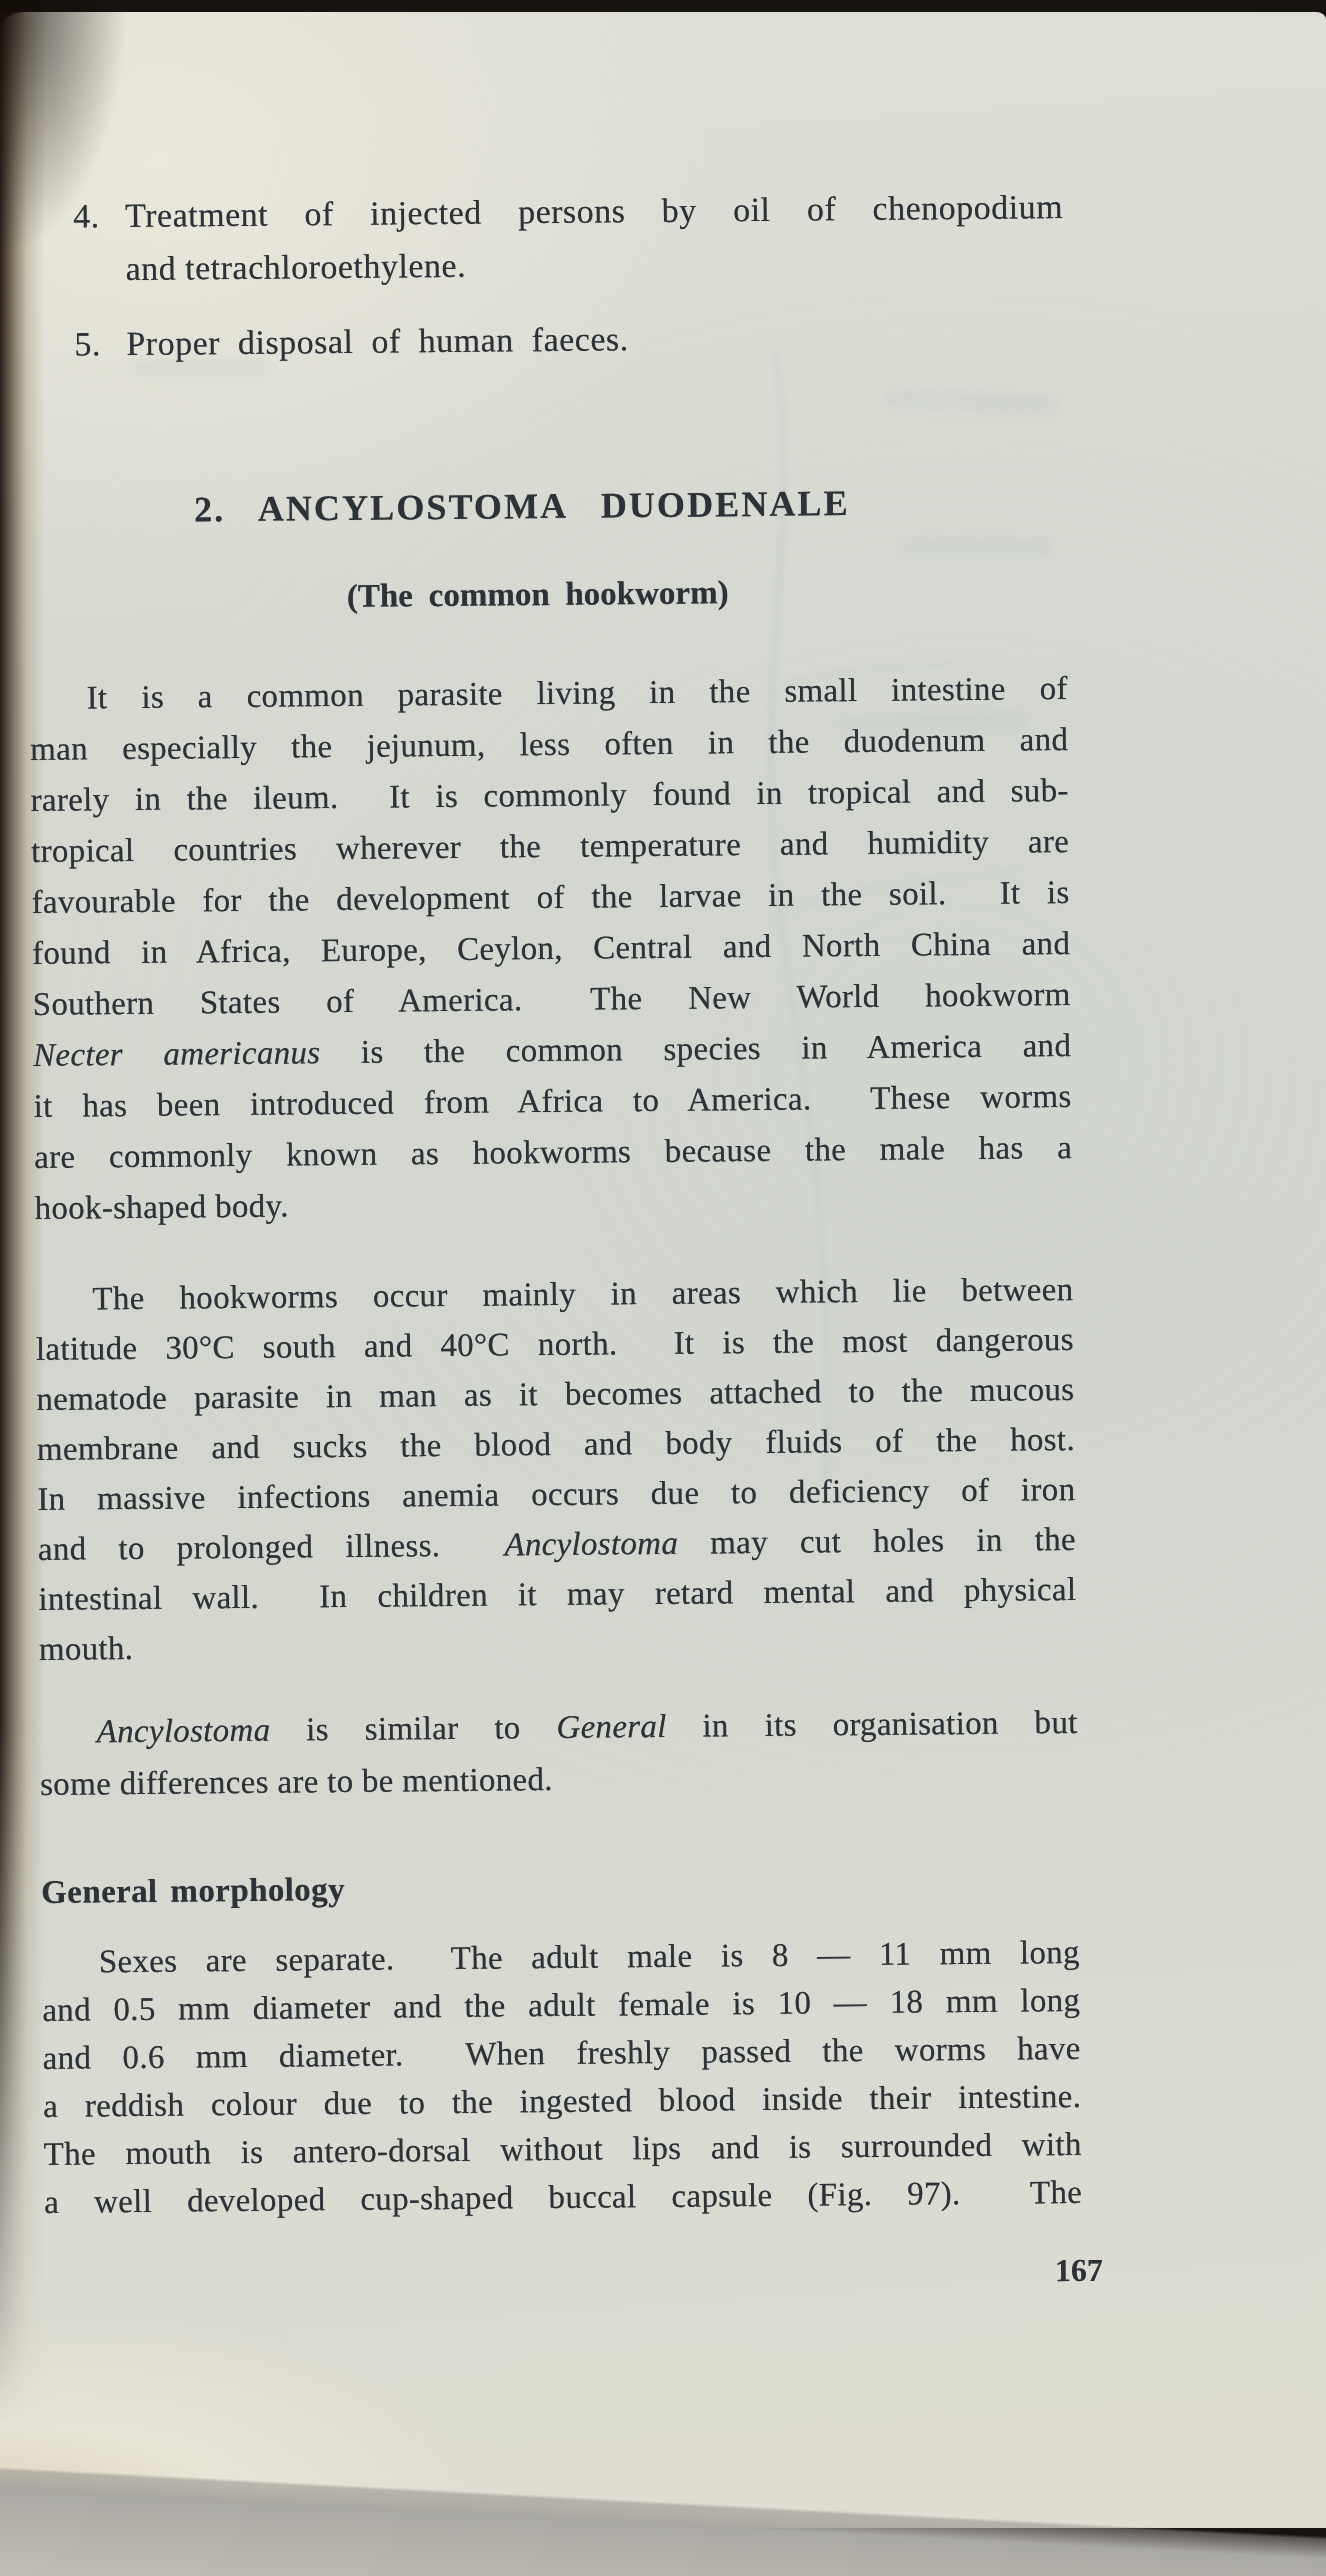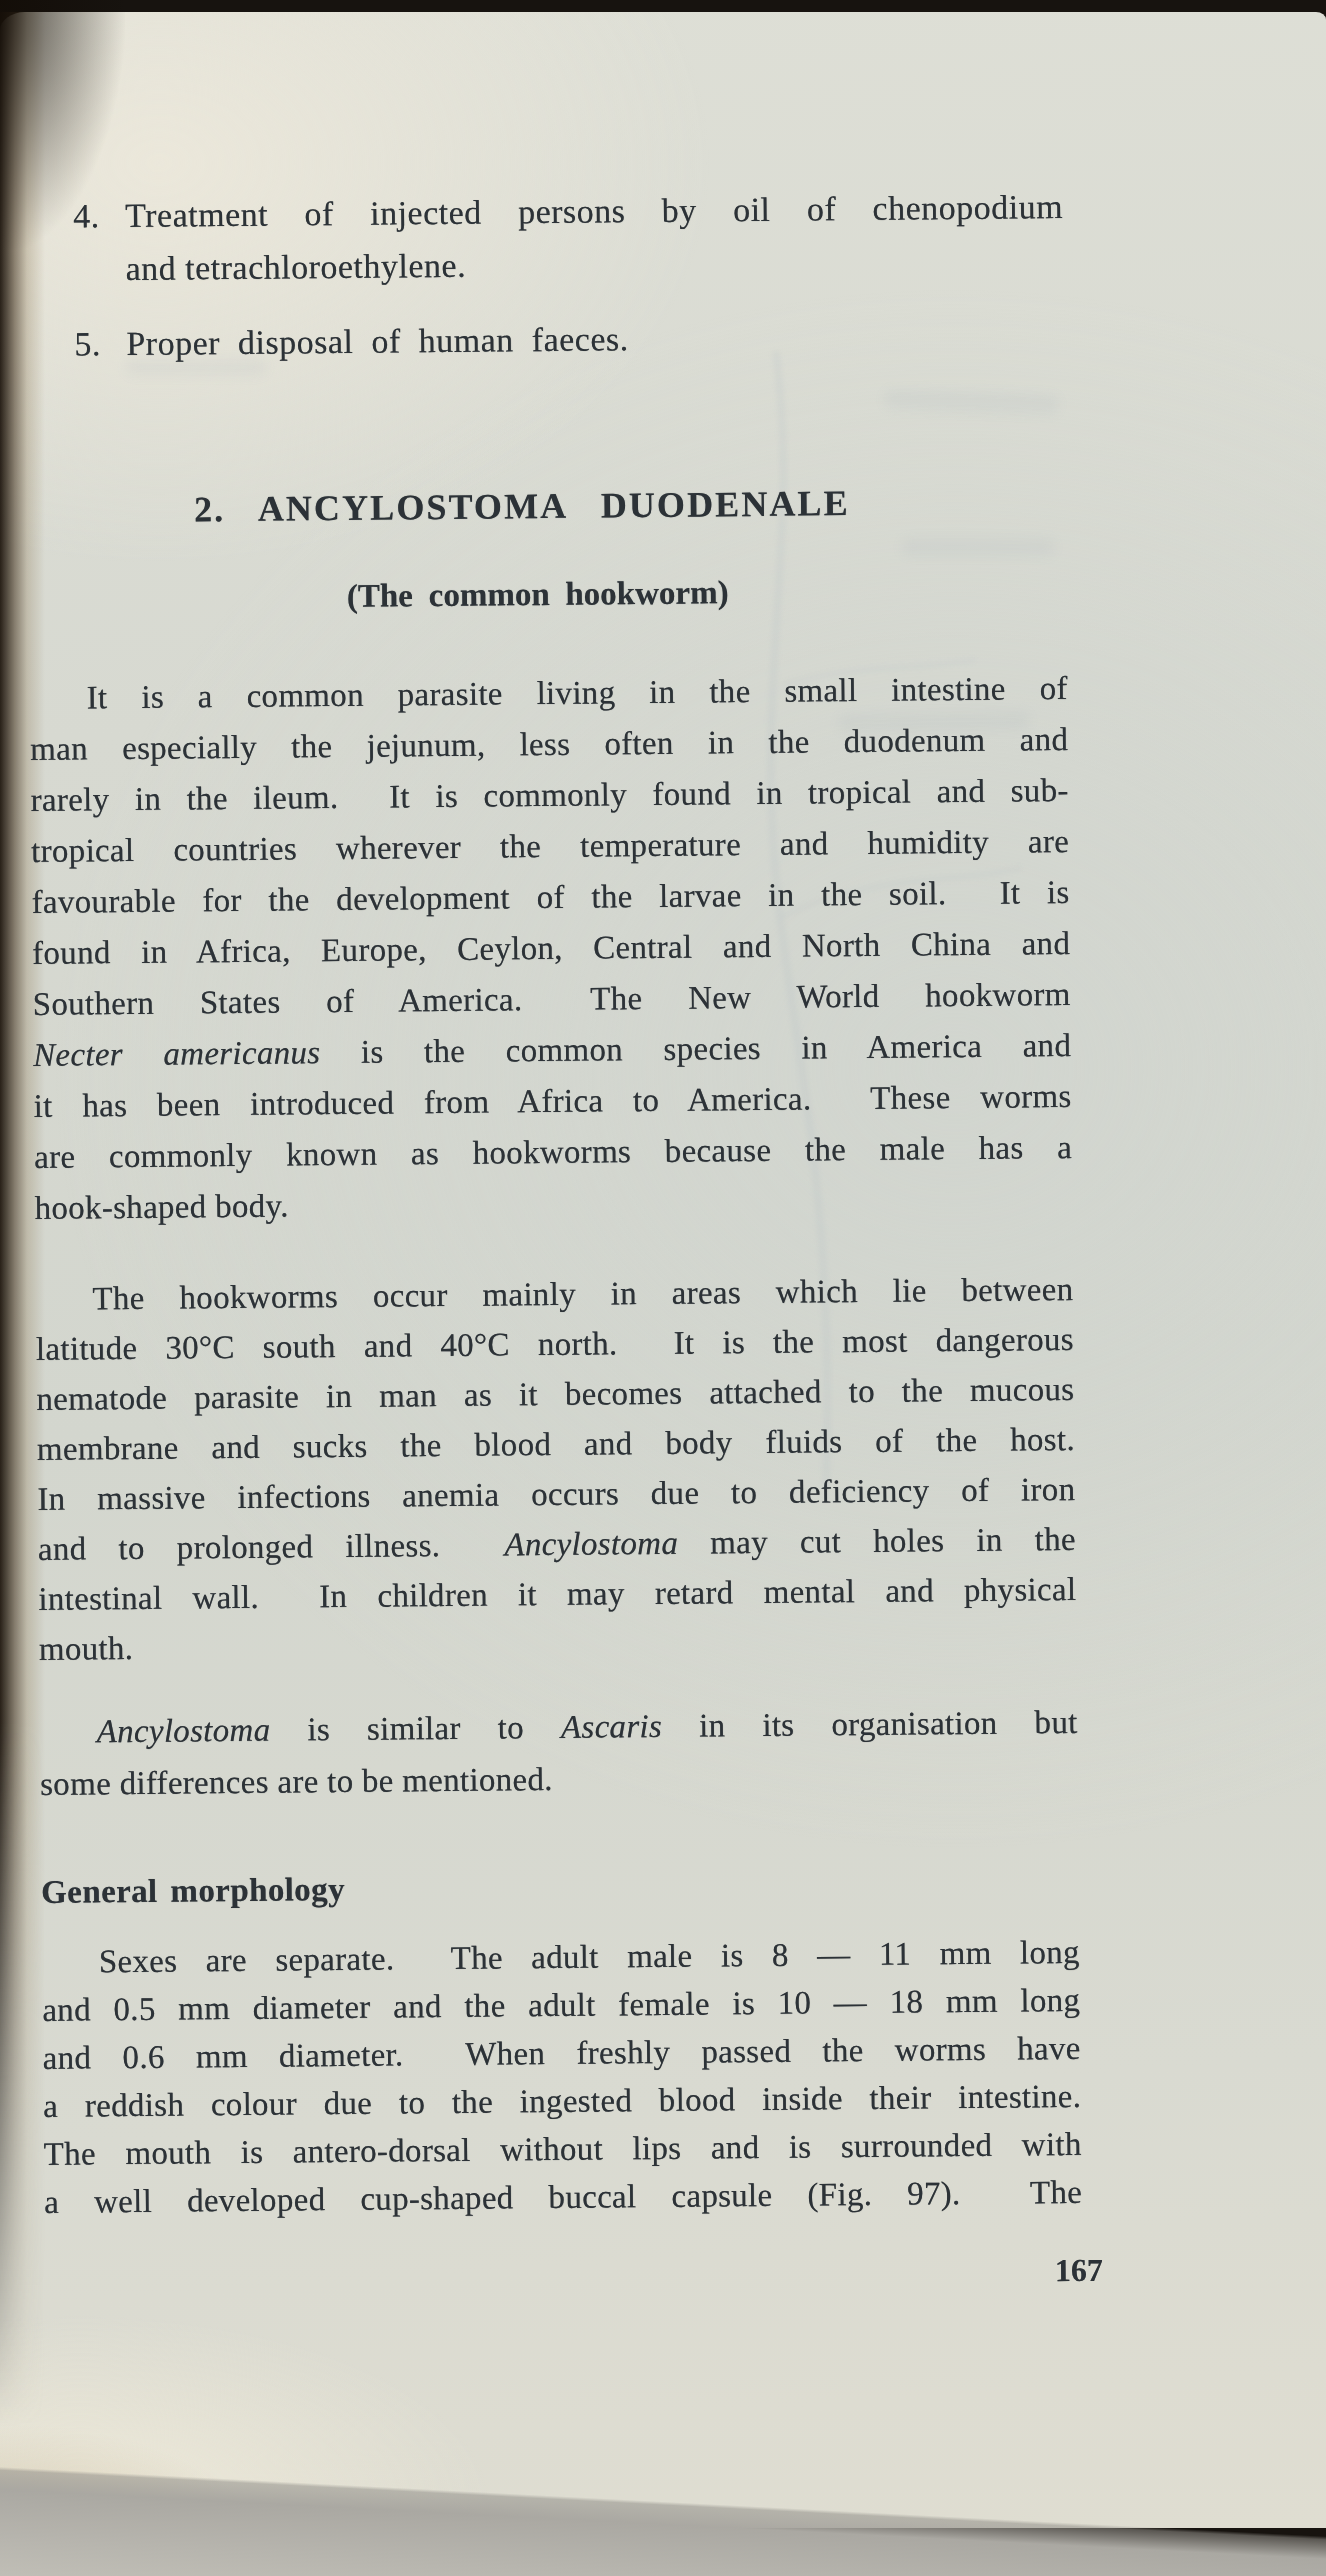--- a/index.html
+++ b/index.html
@@ -98,21 +98,21 @@
         <div class="line fill" style="padding-left: 57px; height: 50px;"><span>The hookworms occur mainly in areas which lie between</span></div>
         <div class="line fill" style="height: 50px;"><span>latitude 30°C south and 40°C north.  It is the most dangerous</span></div>
         <div class="line fill" style="height: 50px;"><span>nematode parasite in man as it becomes attached to the mucous</span></div>
         <div class="line fill" style="height: 50px;"><span>membrane and sucks the blood and body fluids of the host.</span></div>
         <div class="line fill" style="height: 50px;"><span>In massive infections anemia occurs due to deficiency of iron</span></div>
         <div class="line fill" style="height: 50px;"><span>and to prolonged illness.  </span><span class="it">Ancylostoma</span><span> may cut holes in the</span></div>
         <div class="line fill" style="height: 50px;"><span>intestinal wall.  In children it may retard mental and physical</span></div>
         <div class="line" style="height: 50px;"><span>mouth.</span></div>
       </div>
       <div class="block" style="top: 1713px;">
-        <div class="line fill" style="padding-left: 57px; height: 52px;"><span class="it">Ancylostoma</span><span> is similar to </span><span class="it">Ascaris</span><span> in its organisation but</span></div>
+        <div class="line fill" style="padding-left: 57px; height: 52px;"><span class="it">Ancylostoma</span><span> is similar to </span><span class="it">General</span><span> in its organisation but</span></div>
         <div class="line" style="height: 52px;"><span>some differences are to be mentioned.</span></div>
       </div>
       <div class="block sectionheading" style="top: 1874px;">General morphology</div>
       <div class="block" style="top: 1943px;">
         <div class="line fill" style="padding-left: 57px; height: 48px;"><span>Sexes are separate.  The adult male is 8 — 11 mm long</span></div>
         <div class="line fill" style="height: 48px;"><span>and 0.5 mm diameter and the adult female is 10 — 18 mm long</span></div>
         <div class="line fill" style="height: 48px;"><span>and 0.6 mm diameter.  When freshly passed the worms have</span></div>
         <div class="line fill" style="height: 48px;"><span>a reddish colour due to the ingested blood inside their intestine.</span></div>
         <div class="line fill" style="height: 48px;"><span>The mouth is antero-dorsal without lips and is surrounded with</span></div>
         <div class="line fill" style="height: 48px;"><span>a well developed cup-shaped buccal capsule (Fig. 97).  The</span></div>

